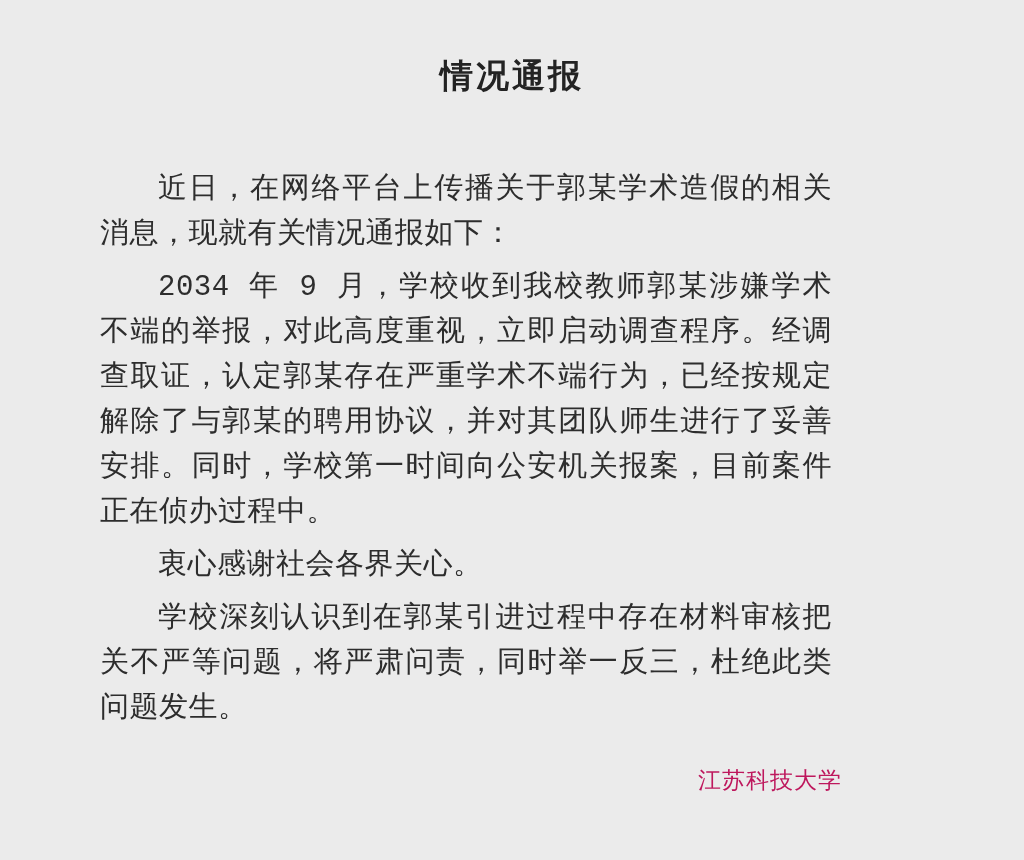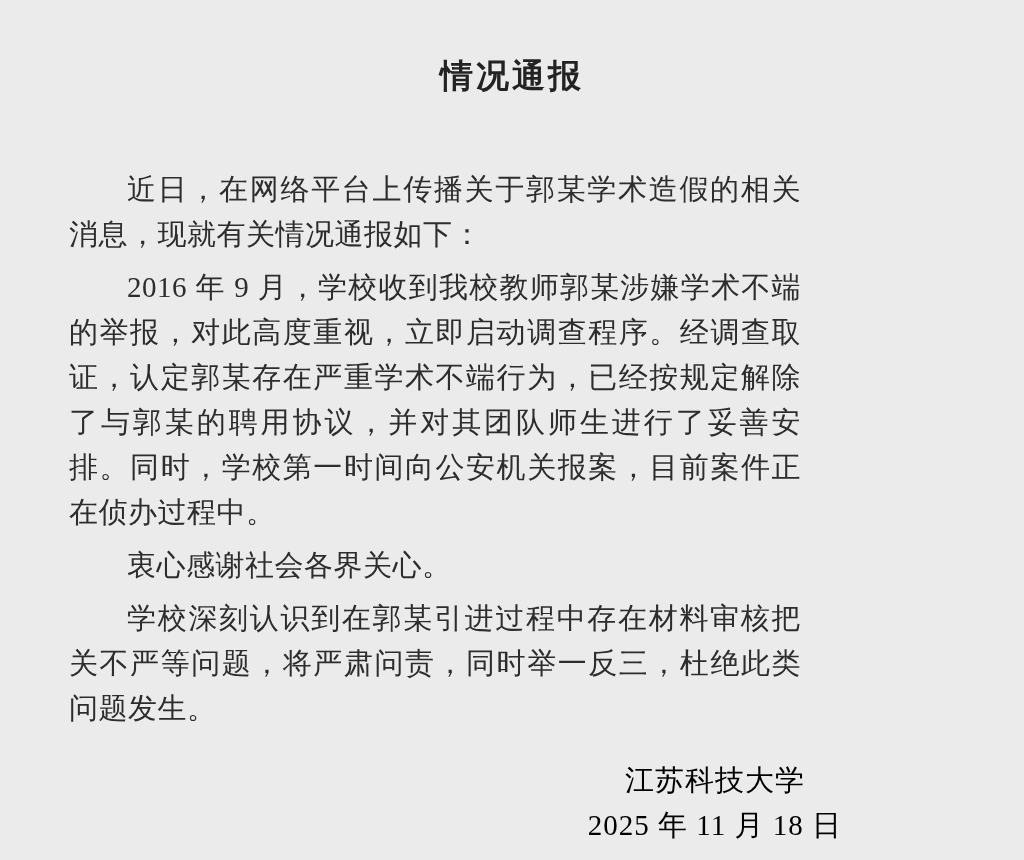--- a/index.html
+++ b/index.html
@@ -25,52 +25,52 @@
     padding-top: 40px;
     text-align: center;
     font-family: "Liberation Sans", "DejaVu Sans", sans-serif;
     font-weight: 700;
     font-size: 33px;
     letter-spacing: 3px;
     color: #232323;
   }
   .body-text {
     width: 732px;
-    margin: 68px 0 0 69px;
+    margin: 68px 0 0 100px;
+    font-family: Liberation Mono, monospace;
   }
   .body-text p {
     margin: 0 0 8px 0;
     font-size: 29px;
     line-height: 45px;
     text-align: justify;
     text-indent: 2em;
     letter-spacing: 0.5px;
     color: #2d2d2d;
   }
   .signature {
     position: absolute;
     top: 744px;
     right: 182px;
     text-align: center;
-    font-size: 29px;
+    font-size: 23px;
     line-height: 45px;
     letter-spacing: 1px;
-    color: #000000;
+    color: #be185d;
   }
 </style>
 </head>
 <body>
 
 <div class="page">
   <h1 class="title">情况通报</h1>
 
   <div class="body-text">
     <p>近日，在网络平台上传播关于郭某学术造假的相关消息，现就有关情况通报如下：</p>
-    <p>2016 年 9 月，学校收到我校教师郭某涉嫌学术不端的举报，对此高度重视，立即启动调查程序。经调查取证，认定郭某存在严重学术不端行为，已经按规定解除了与郭某的聘用协议，并对其团队师生进行了妥善安排。同时，学校第一时间向公安机关报案，目前案件正在侦办过程中。</p>
+    <p>2034 年 9 月，学校收到我校教师郭某涉嫌学术不端的举报，对此高度重视，立即启动调查程序。经调查取证，认定郭某存在严重学术不端行为，已经按规定解除了与郭某的聘用协议，并对其团队师生进行了妥善安排。同时，学校第一时间向公安机关报案，目前案件正在侦办过程中。</p>
     <p>衷心感谢社会各界关心。</p>
     <p>学校深刻认识到在郭某引进过程中存在材料审核把关不严等问题，将严肃问责，同时举一反三，杜绝此类问题发生。</p>
   </div>
 
   <div class="signature">
     <div>江苏科技大学</div>
-    <div>2025 年 11 月 18 日</div>
   </div>
 </div>
 
 </body></html>

